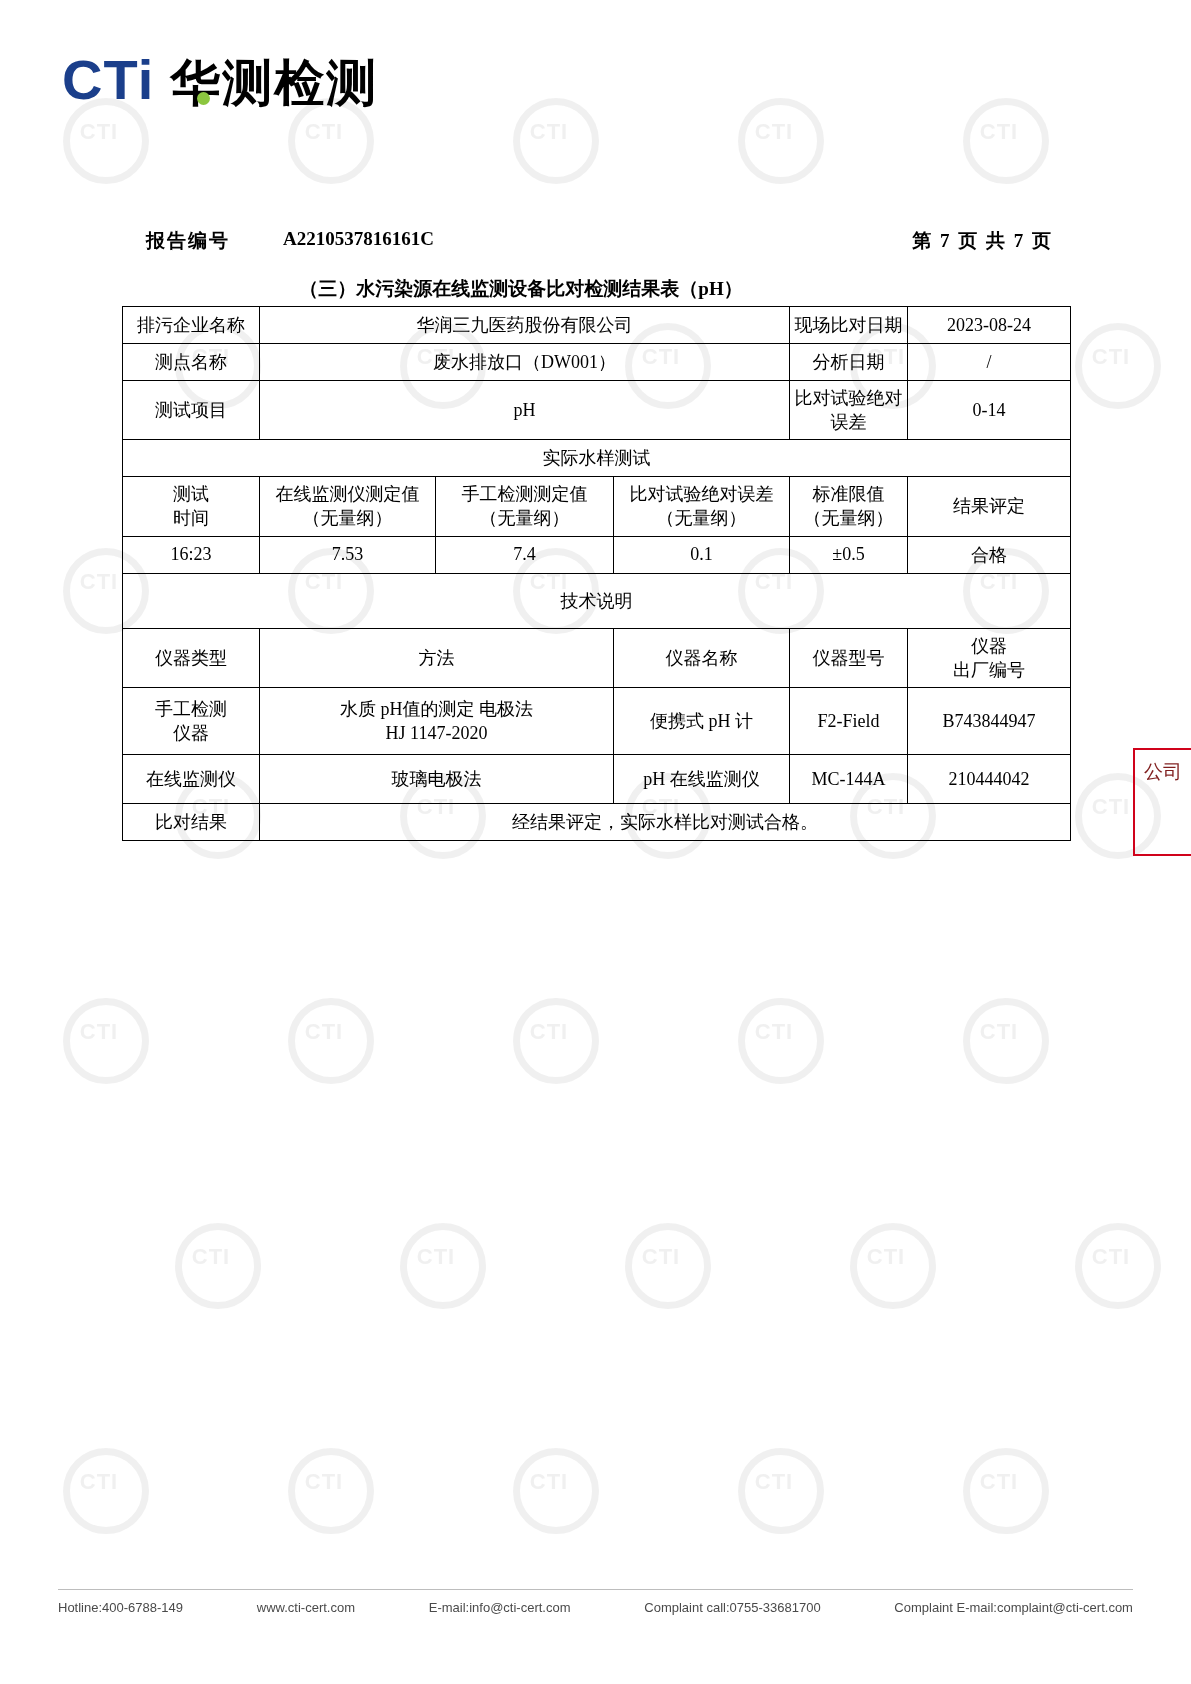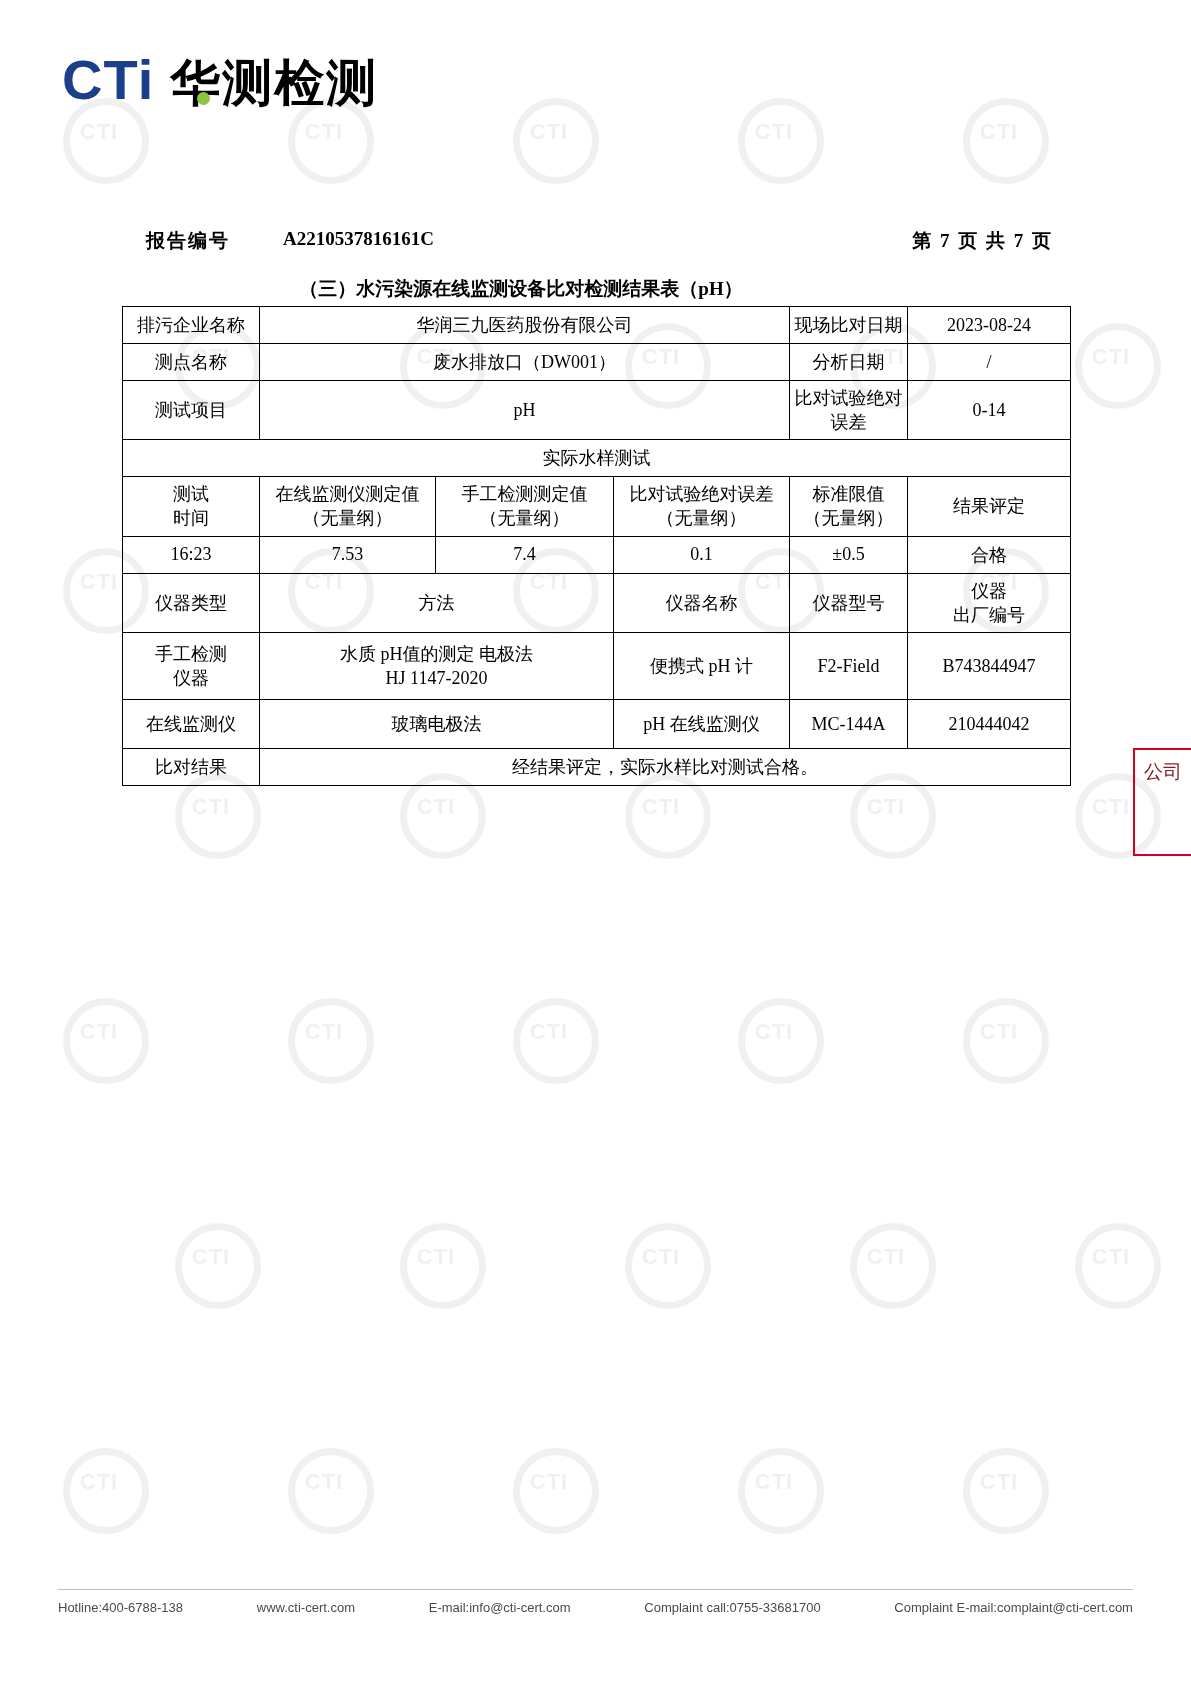--- a/index.html
+++ b/index.html
@@ -452,20 +452,23 @@
       </tr>
       <tr>
         <td>16:23</td>
         <td>7.53</td>
         <td>7.4</td>
         <td>0.1</td>
         <td>±0.5</td>
         <td>合格</td>
       </tr>
       <tr>
+        <td colspan="6" style="height:44px">技术说明</td>
+      </tr>
+      <tr>
         <td style="height:48px">仪器类型</td>
         <td colspan="2">方法</td>
         <td>仪器名称</td>
         <td>仪器型号</td>
         <td class="two-line">
           <div>仪器</div>
           <div>出厂编号</div>
         </td>
       </tr>
       <tr>
@@ -493,20 +496,20 @@
         <td colspan="5" class="lefty">经结果评定，实际水样比对测试合格。</td>
       </tr>
     </tbody>
   </table>
 
   <div class="stamp">公司</div>
 
 
   <div class="footer-rule"></div>
   <div class="footer">
-    <span>Hotline:400-6788-138</span>
+    <span>Hotline:400-6788-149</span>
     <span>www.cti-cert.com</span>
     <span>E-mail:info@cti-cert.com</span>
     <span>Complaint call:0755-33681700</span>
     <span>Complaint E-mail:complaint@cti-cert.com</span>
   </div>
 
 </div>
 
 </body></html>

